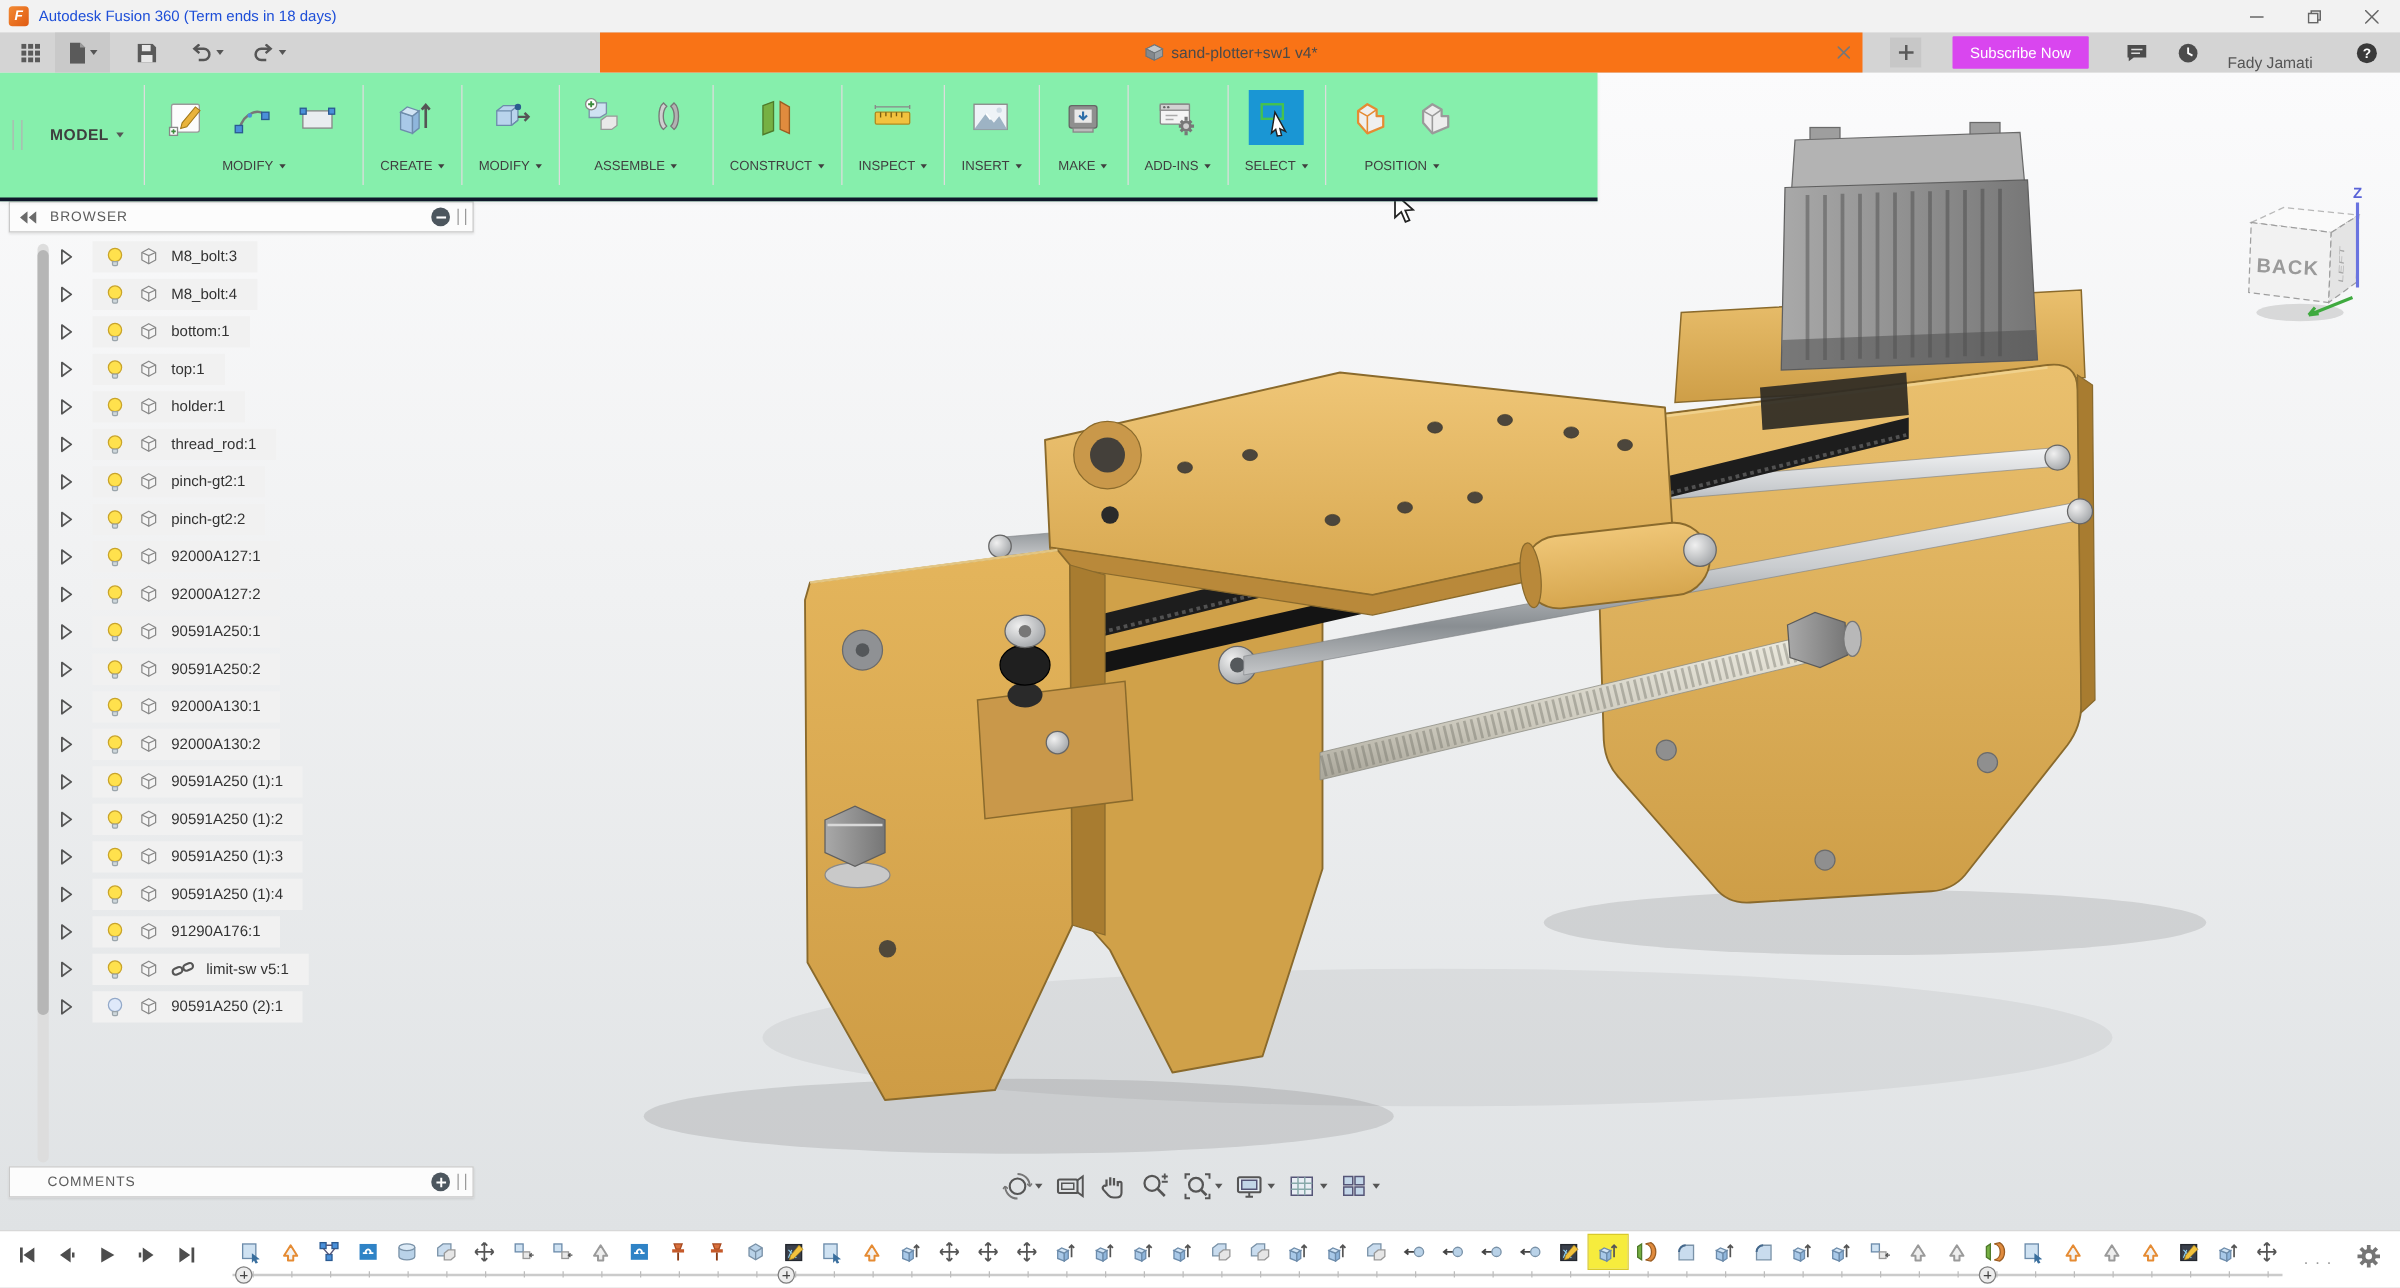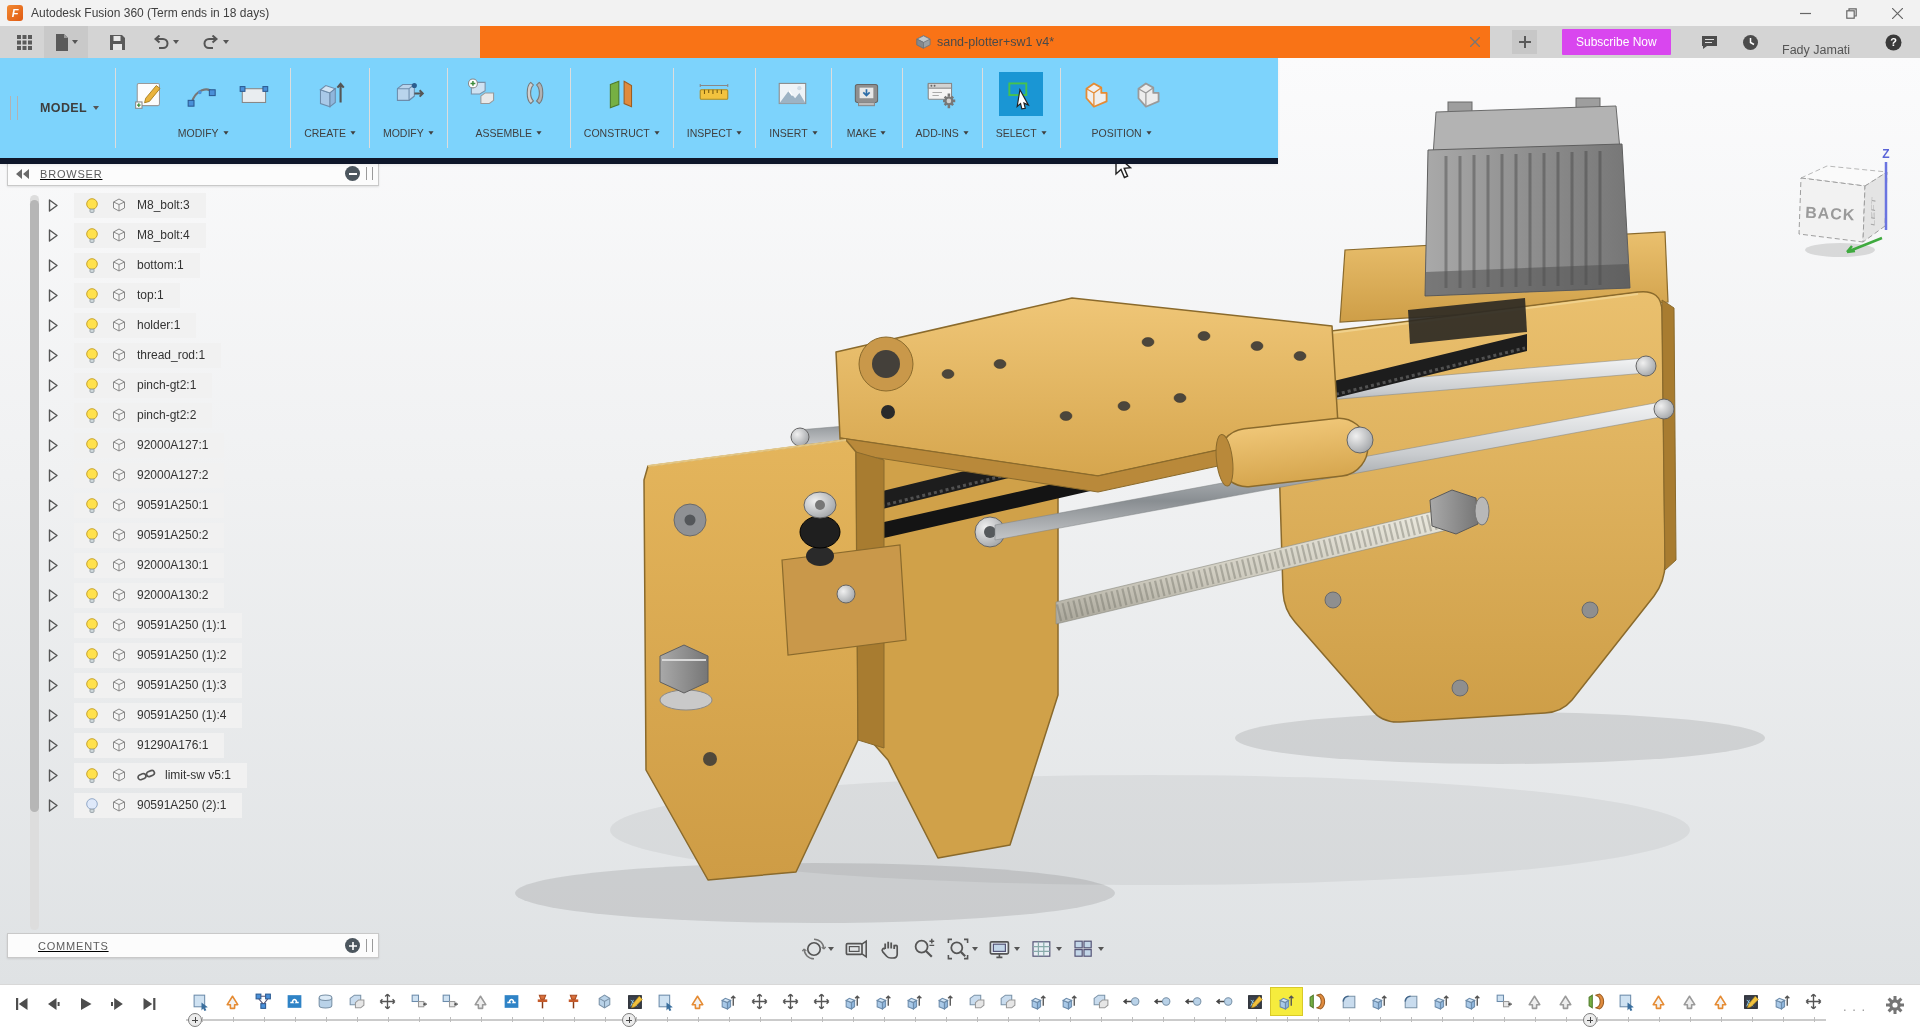--- a/index.html
+++ b/index.html
@@ -7,61 +7,61 @@
        font-family:"Liberation Sans",sans-serif;background:#e9e9e9;
        -webkit-font-smoothing:antialiased;}
   svg{display:block;}
   
   .titlebar{position:absolute;top:0;left:0;right:0;height:26px;background:#f2f2f2;
             display:flex;align-items:center;z-index:20;}
   .flogo{width:16px;height:16px;margin-left:7px;border-radius:3px;
          background:linear-gradient(135deg,#f District28a33,#e05a12);background:linear-gradient(135deg,#f28a33,#e05a12);
          color:#fff;font-weight:bold;font-style:italic;font-size:11px;
          display:flex;align-items:center;justify-content:center;}
-  .wtitle{margin-left:8px;font-size:12px;color:#404040;}
+  .wtitle{margin-left:8px;font-size:12px;color:#1d4ed8;}
   .winbtns{position:absolute;right:0;top:0;height:26px;display:flex;}
   .winbtn{width:46px;height:26px;display:flex;align-items:center;justify-content:center;}
   
   .appbar{position:absolute;top:26px;left:0;right:0;height:32px;background:#d4d4d4;z-index:20;}
   .abtn{position:absolute;top:0;height:32px;display:flex;align-items:center;justify-content:center;gap:3px;}
   .doc-tab{position:absolute;left:480px;width:1010px;top:0;height:32px;background:#f97316;
            display:flex;align-items:center;justify-content:center;gap:6px;font-size:12.5px;color:#4a4a4a;}
   .tab-close{position:absolute;right:6px;top:7px;width:18px;height:18px;display:flex;align-items:center;justify-content:center;}
   .newtab{position:absolute;left:1512px;top:4px;width:25px;height:24px;background:#c7c7c7;
           display:flex;align-items:center;justify-content:center;}
   .subscribe{position:absolute;left:1562px;top:3px;height:26px;padding:0 14px;background:#d946ef;
              color:#fff;font-size:12px;display:flex;align-items:center;border-radius:1px;}
   .uname{position:absolute;left:1782px;top:0;height:48px;display:flex;align-items:center;
          font-size:12.5px;color:#555;}
   .caret{width:0;height:0;border-left:3.5px solid transparent;border-right:3.5px solid transparent;
          border-top:4.5px solid #555;display:inline-block;}
   
-  .ribbon{position:absolute;top:58px;left:0;width:1278px;height:100px;background:#7dd3fc;
-          border-bottom:6px solid #0f172a;box-shadow:0 1px 3px rgba(0,0,0,.07);
+  .ribbon{position:absolute;top:58px;left:0;width:1278px;height:100px;background:#86efac;
+          border-bottom:3px solid #0f172a;box-shadow:0 1px 3px rgba(0,0,0,.07);
           display:flex;align-items:stretch;z-index:10;}
   .rgrip{width:6px;height:24px;margin:auto 6px auto 10px;border-left:1.5px solid #b2b2b2;border-right:1.5px solid #b2b2b2;}
   .model-btn{margin:auto 16px;display:flex;align-items:center;gap:6px;font-size:12.5px;
              font-weight:bold;color:#3e3e3e;letter-spacing:.4px;}
   .rgroups{display:flex;align-items:stretch;}
   .rsep{width:1px;background:#ddd;margin:10px 0;}
   .rgroup{display:flex;flex-direction:column;align-items:center;padding:6px 13px 0;}
   .ricons{display:flex;align-items:center;gap:8px;height:60px;}
   .ric{width:44px;height:44px;display:flex;align-items:center;justify-content:center;}
   .ric.sel{background:#1a96d4;}
   .rlabel{margin-top:3px;font-size:10.5px;color:#3f3f3f;display:flex;align-items:center;gap:4px;white-space:nowrap;}
   .rlabel .caret{border-top-color:#3f3f3f;transform:scale(.85);}
   
   .viewport{position:absolute;top:58px;left:0;right:0;bottom:45px;
             background:linear-gradient(180deg,#fbfbfc 0%,#f0f1f2 45%,#dfe2e4 100%);z-index:1;}
   .model{position:absolute;top:0;left:0;}
   .viewcube{position:absolute;left:1783px;top:88px;z-index:4;}
   
   .panelhead{position:absolute;left:7px;width:372px;height:25px;background:#fcfcfc;
              border:1px solid #c9c9c9;box-shadow:0 1px 2px rgba(0,0,0,.10);
-             display:flex;align-items:center;z-index:6;box-sizing:border-box;text-decoration:underline;}
+             display:flex;align-items:center;z-index:6;box-sizing:border-box;}
   .panelhead .plabel{font-size:11px;color:#5c5c5c;letter-spacing:.8px;margin-left:10px;flex:1;}
   .pcircle{width:15px;height:15px;border-radius:50%;background:#4c565e;display:flex;
            align-items:center;justify-content:center;margin-right:6px;}
   .pgrip{width:5px;height:13px;border-left:1.5px solid #9a9a9a;border-right:1.5px solid #9a9a9a;margin-right:5px;}
   .browser-list{position:absolute;left:7px;top:190px;width:372px;z-index:5;}
   .b-row{height:30px;display:flex;align-items:center;}
   .b-arrow{margin-left:40px;width:14px;display:flex;}
   .b-strip{display:flex;align-items:center;background:#f1f1f1;margin-left:13px;padding:3px 16px 3px 9px;gap:9px;}
   .b-label{font-size:12px;color:#333;}
   .b-scrolltrack{position:absolute;left:30px;top:195px;width:9px;height:735px;background:#dddddd;border-radius:5px;z-index:5;}

